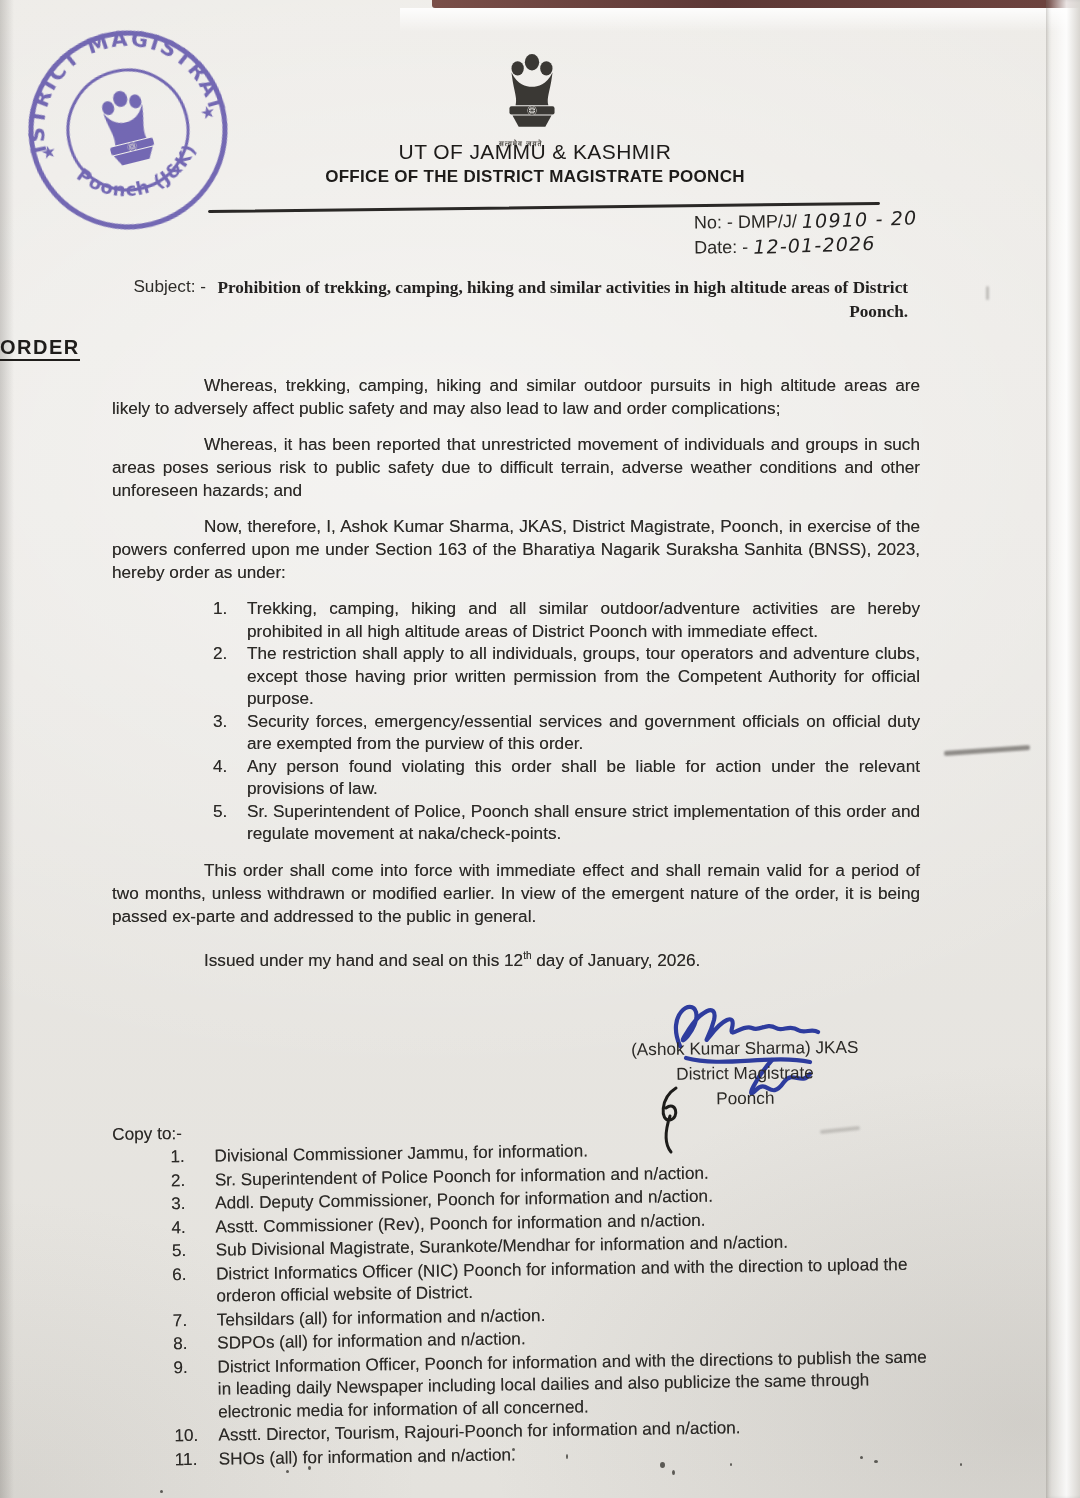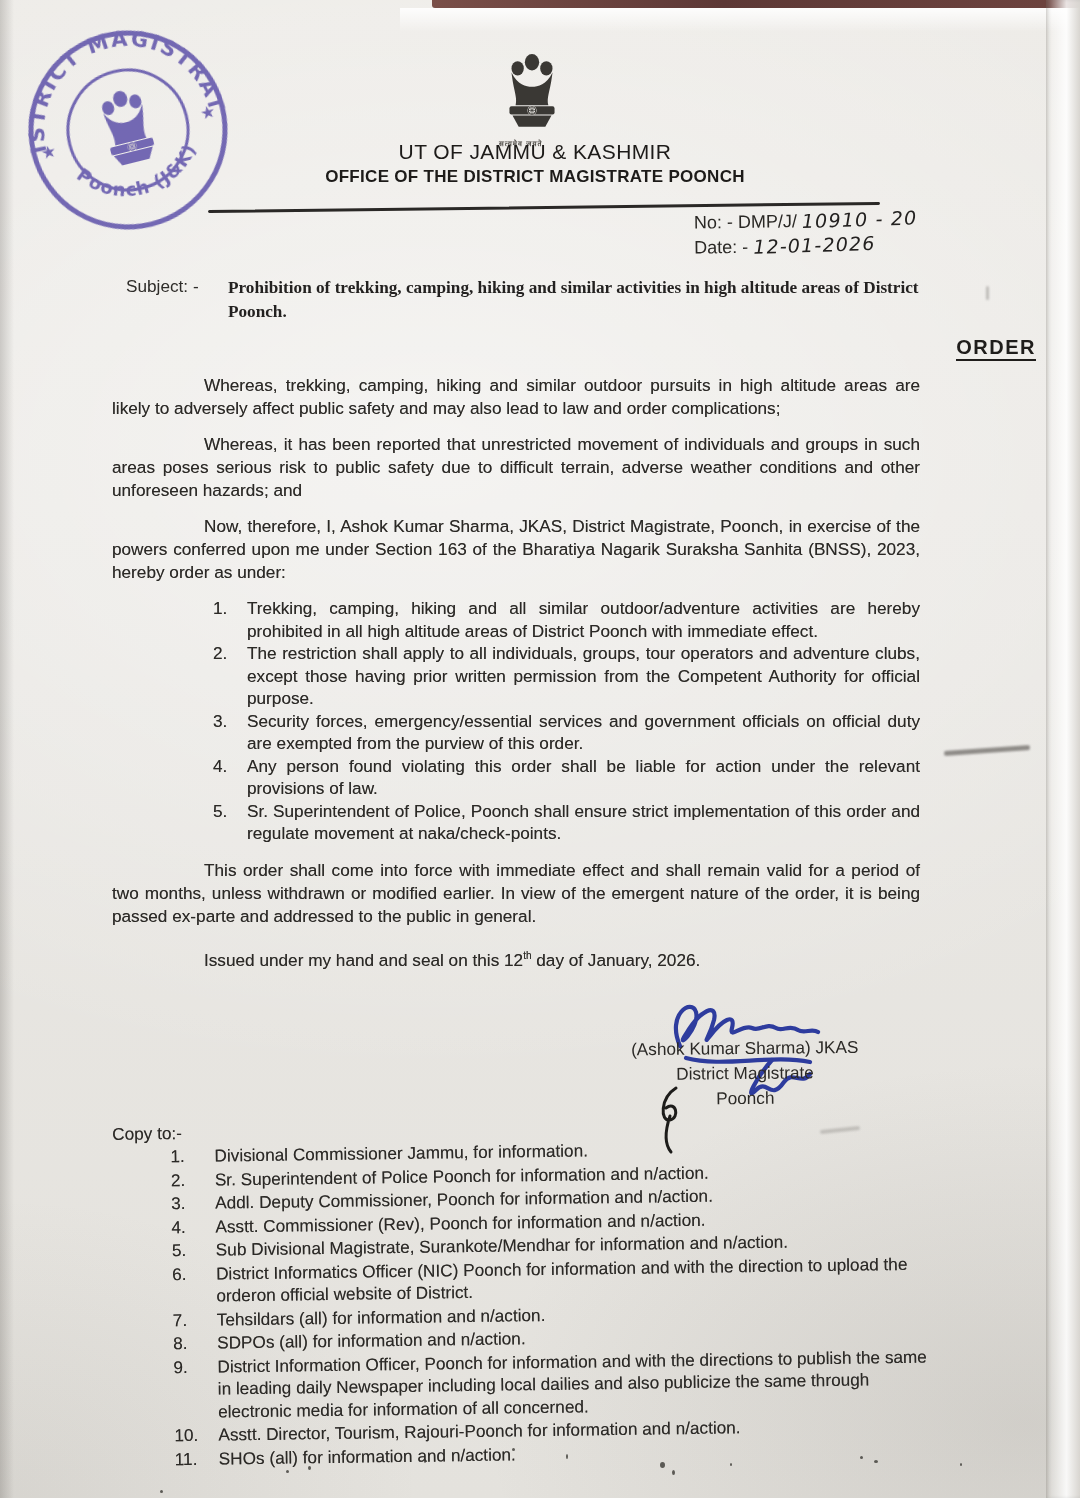--- a/index.html
+++ b/index.html
@@ -35,25 +35,25 @@
   .header-line1{font-size:21px;font-weight:400;letter-spacing:.4px;}
   .header-line2{font-size:17px;font-weight:700;letter-spacing:.3px;margin-top:3px;}
   .header-rule{position:absolute;top:206px;left:208px;width:672px;height:3px;background:#2a2826;
     transform:rotate(-.7deg);border-radius:2px;}
 
   .ref-block{position:absolute;left:694px;top:208px;font-size:18px;color:#2a2825;transform:rotate(-.8deg);}
   .ref-line{line-height:24px;white-space:nowrap;}
   .hand{font-family:"DejaVu Sans",sans-serif;font-style:italic;letter-spacing:1.2px;
     display:inline-block;transform:rotate(-1deg);font-size:19px;color:#232120;}
 
-  .subject{position:absolute;left:126px;top:276px;width:815px;display:flex;font-size:17.2px;}
+  .subject{position:absolute;left:104px;top:276px;width:815px;display:flex;font-size:17.2px;text-align:right;}
   .subject-label{width:102px;flex:none;}
   .subject-text{font-weight:700;width:702px;color:#232120;line-height:24px;font-family:Liberation Serif, serif;}
 
-  .order-heading{position:absolute;top:336px;left:0;width:1036px;text-align:right;}
+  .order-heading{position:absolute;top:336px;left:0;width:1036px;text-align:left;}
   .order-heading span{font-size:20px;font-weight:700;letter-spacing:1.5px;color:#1f1d1b;
     border-bottom:2.5px solid #1f1d1b;padding-bottom:1px;}
 
   .body-col{position:absolute;left:112px;top:374px;width:808px;font-size:17.2px;line-height:23px;
     text-align:justify;color:#2b2926;text-shadow:0 0 .5px rgba(40,38,35,.55);}
   .para{text-indent:92px;margin:0 0 13px 0;}
   .olist{margin:2px 0 0 101px;}
   .oitem{display:flex;line-height:22.5px;}
   .onum{width:34px;flex:none;}
   .otext{flex:1;text-align:justify;}

